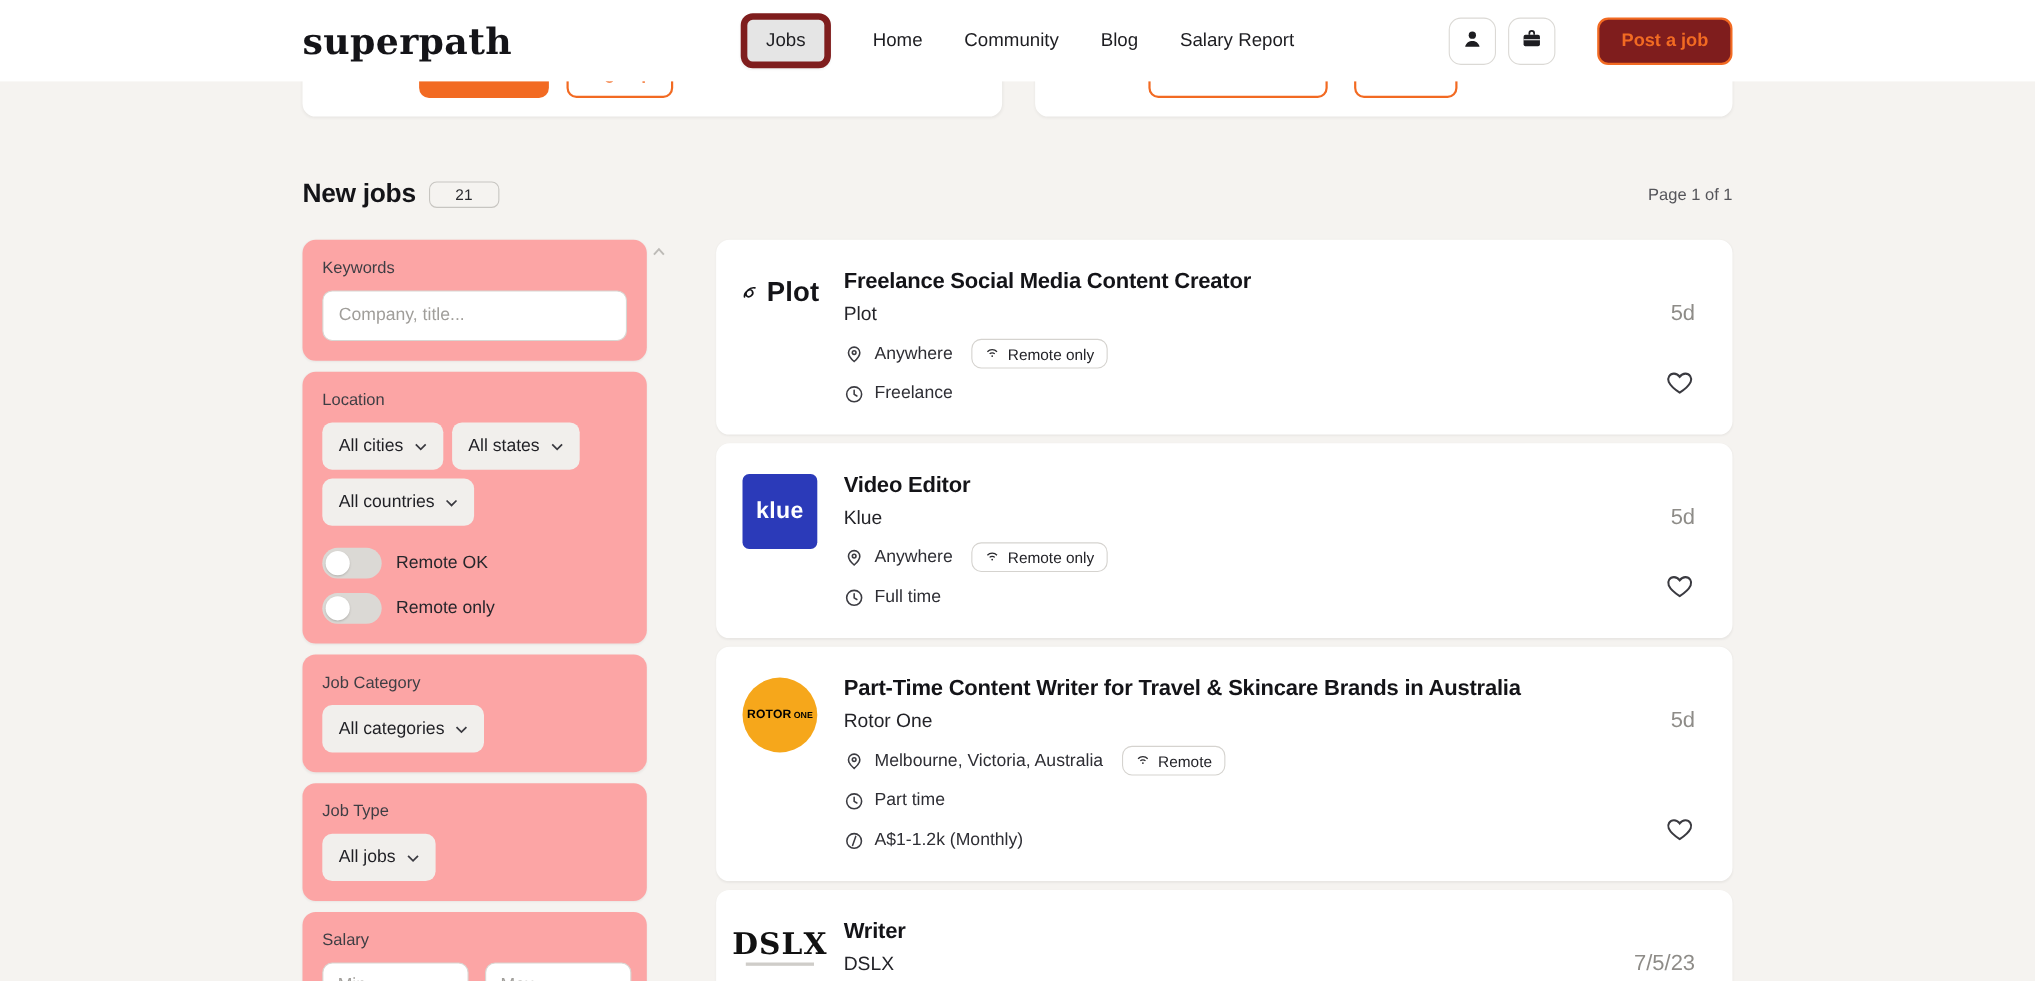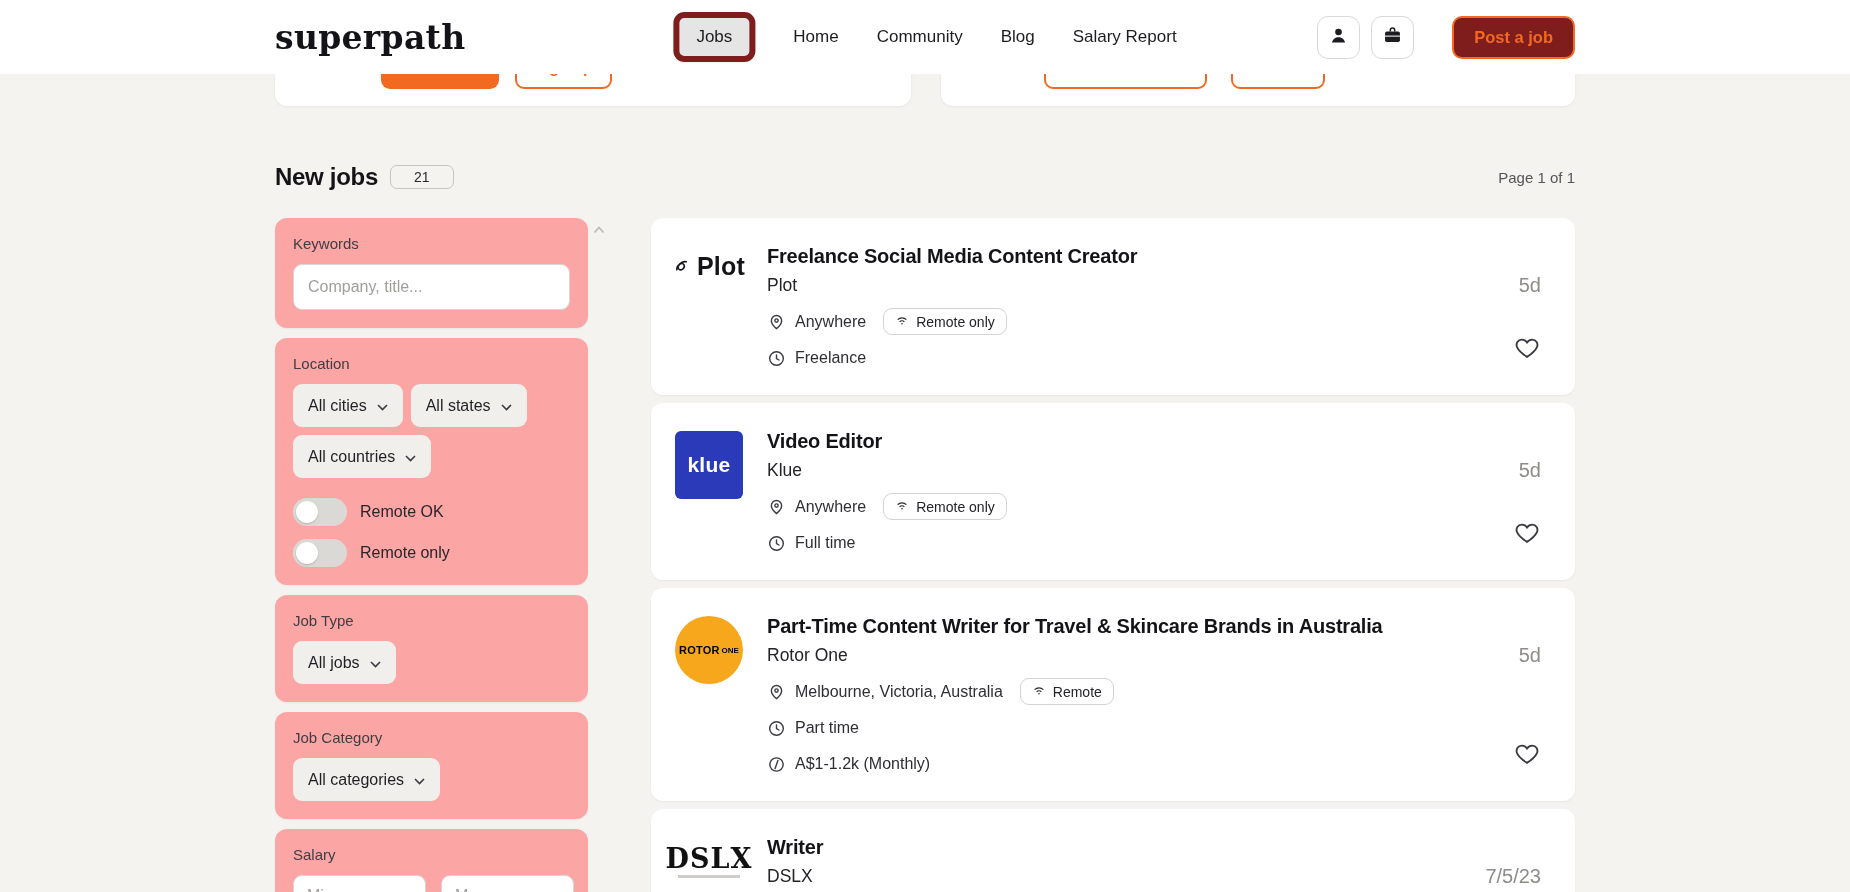--- a/index.html
+++ b/index.html
@@ -207,40 +207,40 @@
             <div class="toggle-row">
               <span class="switch">
                   <span class="knob"></span>
                 </span>
               <span>Remote only</span>
             </div>
           </div>
         </div>
 
         <div class="filter-card">
+          <div class="filter-label">Job Category</div>
+          <button class="select-pill">
+            <span>All categories</span>
+            <span><svg viewBox="0 0 11 7" width="11" height="7">
+                  <polyline points="1,1 5.5,5.5 10,1" fill="none" stroke="currentColor" stroke-width="1.6"></polyline>
+                </svg></span>
+          </button>
+        </div>
+
+        <div class="filter-card">
           <div class="filter-label">Job Type</div>
           <button class="select-pill">
             <span>All jobs</span>
             <span><svg viewBox="0 0 11 7" width="11" height="7">
                   <polyline points="1,1 5.5,5.5 10,1" fill="none" stroke="currentColor" stroke-width="1.6"></polyline>
                 </svg></span>
           </button>
         </div>
 
         <div class="filter-card">
-          <div class="filter-label">Job Category</div>
-          <button class="select-pill">
-            <span>All categories</span>
-            <span><svg viewBox="0 0 11 7" width="11" height="7">
-                  <polyline points="1,1 5.5,5.5 10,1" fill="none" stroke="currentColor" stroke-width="1.6"></polyline>
-                </svg></span>
-          </button>
-        </div>
-
-        <div class="filter-card">
           <div class="filter-label">Salary</div>
           <div class="salary-row">
             <input class="salary-input" type="text" placeholder="Min" style="">
             <input class="salary-input" type="text" placeholder="Max" style="">
           </div>
 
         </div>
 
       </aside>
 

